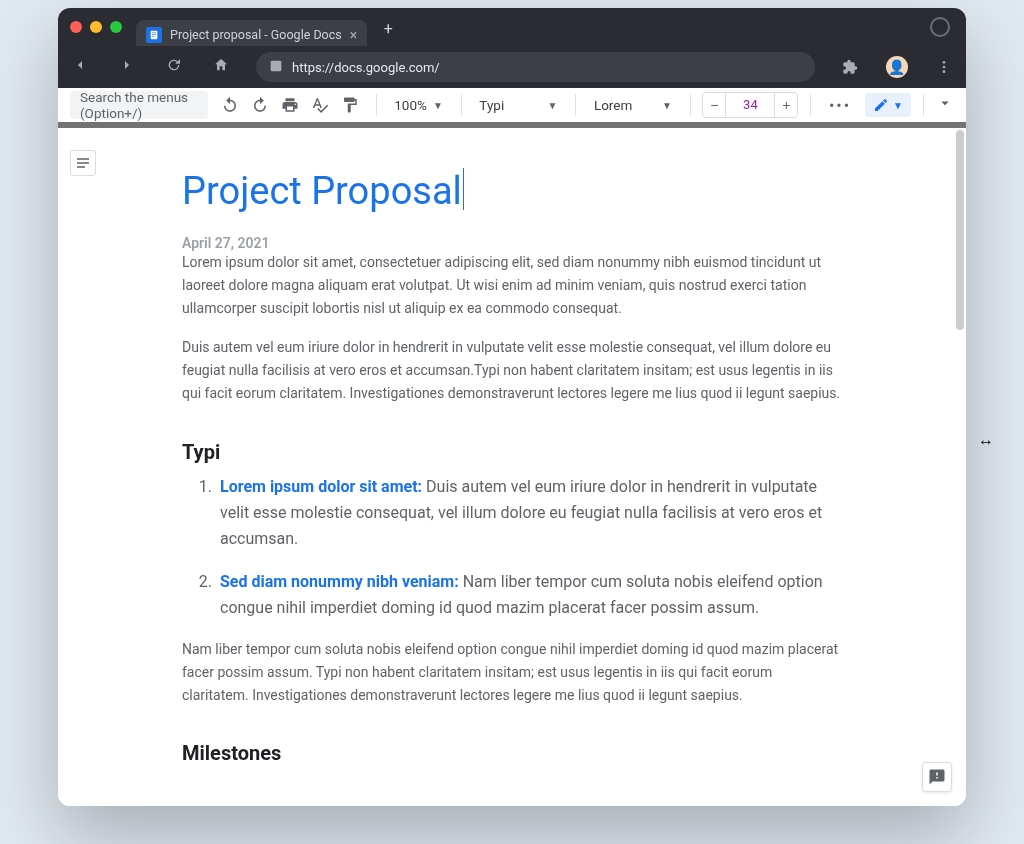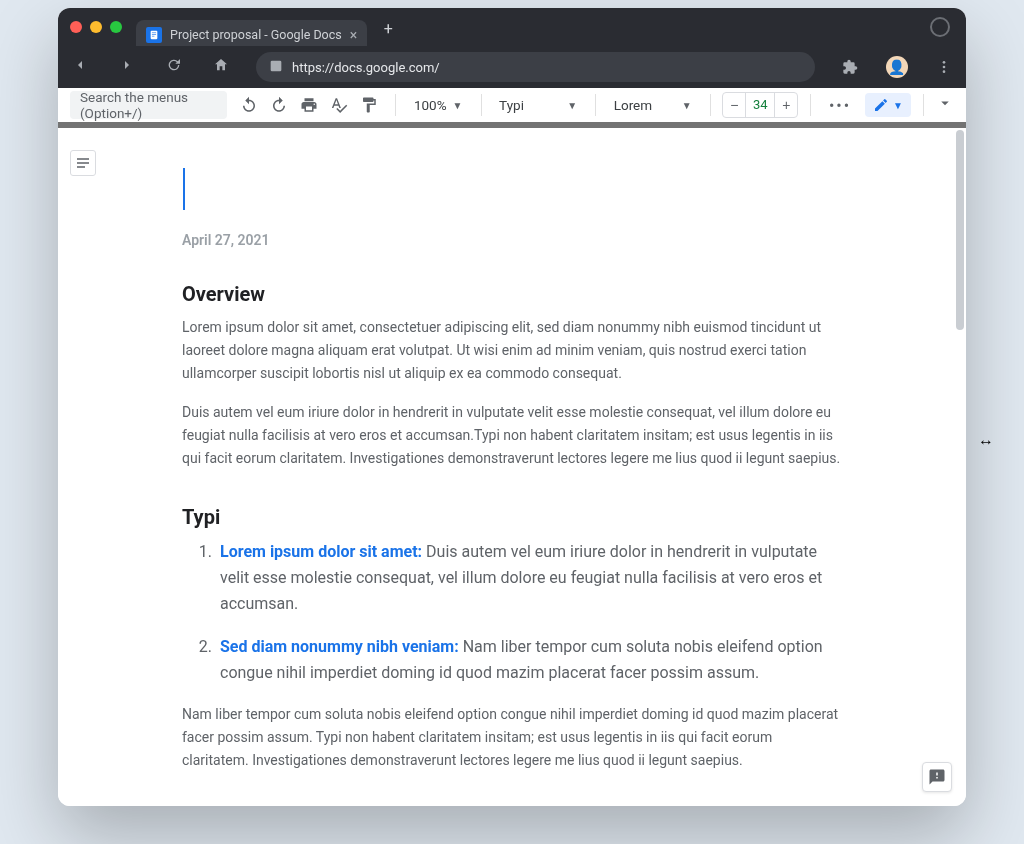--- a/index.html
+++ b/index.html
@@ -104,21 +104,21 @@
   font-size:13.5px;
 }
 .tool-group { display:flex; align-items:center; gap:2px; }
 .tool-btn { width:28px; height:28px; display:flex; align-items:center; justify-content:center; border-radius:4px; cursor:pointer; color:#5f6368; }
 .tool-btn svg { width:18px; height:18px; fill:#5f6368; }
 .vsep { width:1px; height:22px; background:#e0e0e0; margin:0 4px; }
 .dropdown { display:flex; align-items:center; gap:6px; height:28px; padding:0 6px; border-radius:4px; cursor:pointer; font-size:13.5px; color:#3c4043;}
 .dropdown .caret { color:#5f6368; font-size:10px; }
 .stepper { display:flex; align-items:center; border:1px solid #dadce0; border-radius:4px; height:26px; }
 .stepper button { width:22px; height:24px; background:none; border:none; color:#5f6368; cursor:pointer; font-size:14px; }
-.stepper .val { width:30px; text-align:center; font-size:13px; color:#15803d; border-left:1px solid #dadce0; border-right:1px solid #dadce0; height:24px; line-height:24px;}
+.stepper .val { width:50px; text-align:center; font-size:13px; color:#a21caf; border-left:1px solid #dadce0; border-right:1px solid #dadce0; height:24px; line-height:24px;}
 .toolbar .more { letter-spacing:2px; color:#5f6368; cursor:pointer; padding:0 6px;}
 .toolbar .right { margin-left:auto; display:flex; align-items:center; gap:8px; }
 .mode-btn { background:#e8f0fe; border-radius:4px; padding:4px 8px; display:flex; align-items:center; gap:4px; cursor:pointer; }
 .mode-btn svg { width:16px; height:16px; fill:#1a73e8; }
 .expand-btn { cursor:pointer; color:#5f6368; }
 
 .content-area {
   flex:1;
   background:#fff;
   display:flex;
@@ -357,25 +357,24 @@
   <div class="content-area">
     <div class="outline-btn">
       <svg viewBox="0 0 24 24">
           <path d="M3 5h18v2H3zm0 6h18v2H3zm0 6h12v2H3z"></path>
         </svg>
     </div>
 
     <div class="doc-scroll">
       <div class="doc-page">
         <div style="position:relative">
-          <span class="cursor"></span>
+          <span class="doc-title">Project Proposal</span><span class="cursor"></span>
         </div>
         <div class="doc-date">April 27, 2021</div>
 
-        <div class="doc-h2">Overview</div>
         <div class="doc-p">Lorem ipsum dolor sit amet, consectetuer adipiscing elit, sed diam nonummy nibh euismod tincidunt ut laoreet dolore magna aliquam erat volutpat. Ut wisi enim ad minim veniam, quis nostrud exerci tation ullamcorper suscipit lobortis nisl ut aliquip ex ea commodo consequat.</div>
         <div class="doc-p">Duis autem vel eum iriure dolor in hendrerit in vulputate velit esse molestie consequat, vel illum dolore eu feugiat nulla facilisis at vero eros et accumsan.Typi non habent claritatem insitam; est usus legentis in iis qui facit eorum claritatem. Investigationes demonstraverunt lectores legere me lius quod ii legunt saepius.</div>
 
         <div class="doc-h2">Typi</div>
         <ol class="doc-ol">
           <li><span class="goal-label">Lorem ipsum dolor sit amet:</span><span> Duis autem vel eum iriure dolor in hendrerit in vulputate velit esse molestie consequat, vel illum dolore eu feugiat nulla facilisis at vero eros et accumsan.</span></li>
           <li><span class="goal-label">Sed diam nonummy nibh veniam:</span><span> Nam liber tempor cum soluta nobis eleifend option congue nihil imperdiet doming id quod mazim placerat facer possim assum.</span></li>
         </ol>
 
         <div class="doc-p">Nam liber tempor cum soluta nobis eleifend option congue nihil imperdiet doming id quod mazim placerat facer possim assum. Typi non habent claritatem insitam; est usus legentis in iis qui facit eorum claritatem. Investigationes demonstraverunt lectores legere me lius quod ii legunt saepius.</div>

